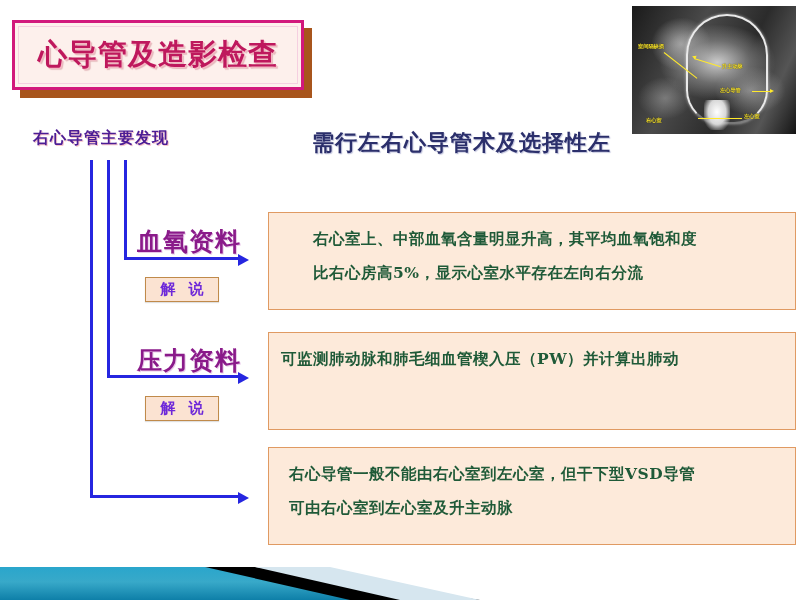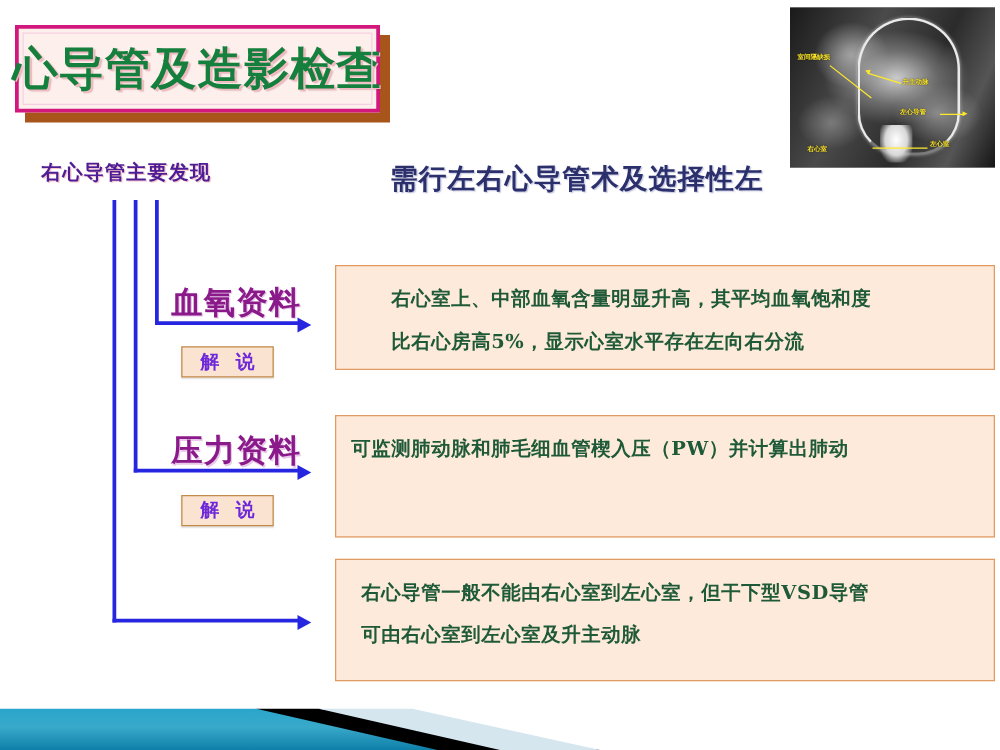--- a/index.html
+++ b/index.html
@@ -43,23 +43,23 @@
     justify-content: center;
   }
   #title-plaque .inner-rule {
     position: absolute;
     left: 3px; top: 3px; right: 3px; bottom: 3px;
     border: 1px solid #f5cfe0;
     pointer-events: none;
   }
   #title-text {
     font-family: Liberation Sans, sans-serif;
-    font-size: 36px;
-    font-weight: bold;
-    color: #15803d;
+    font-size: 29px;
+    font-weight: bold;
+    color: #be185d;
     letter-spacing: 1px;
     text-shadow: 1px 1px 0 #f7b8c4, 2px 2px 1px rgba(160,40,60,.28);
     white-space: nowrap;
   }
 
   
   #angio {
     position: absolute;
     left: 632px; top: 6px;
     width: 164px; height: 128px;
@@ -285,21 +285,21 @@
   <div class="explain-btn" style="left:145px; top:277px;">
     <span>解 说</span>
   </div>
 
   <div class="branch-label" style="left:137px; top:344px;">压力资料</div>
   <div class="explain-btn" style="left:145px; top:396px;">
     <span>解 说</span>
   </div>
 
 
-  <div class="content-box" style="top:212px; height:84px;padding-left:44px;">
+  <div class="content-box" style="top:212px; height:98px;padding-left:44px;">
     <p>右心室上、中部血氧含量明显升高，其平均血氧饱和度</p>
     <p>比右心房高5%，显示心室水平存在左向右分流</p>
   </div>
 
   <div class="content-box" style="top:332px; height:98px;">
     <p>可监测肺动脉和肺毛细血管楔入压（PW）并计算出肺动</p>
   </div>
 
   <div class="content-box" style="top:447px; height:98px;padding-left:20px;">
     <p>右心导管一般不能由右心室到左心室，但干下型VSD导管</p>

